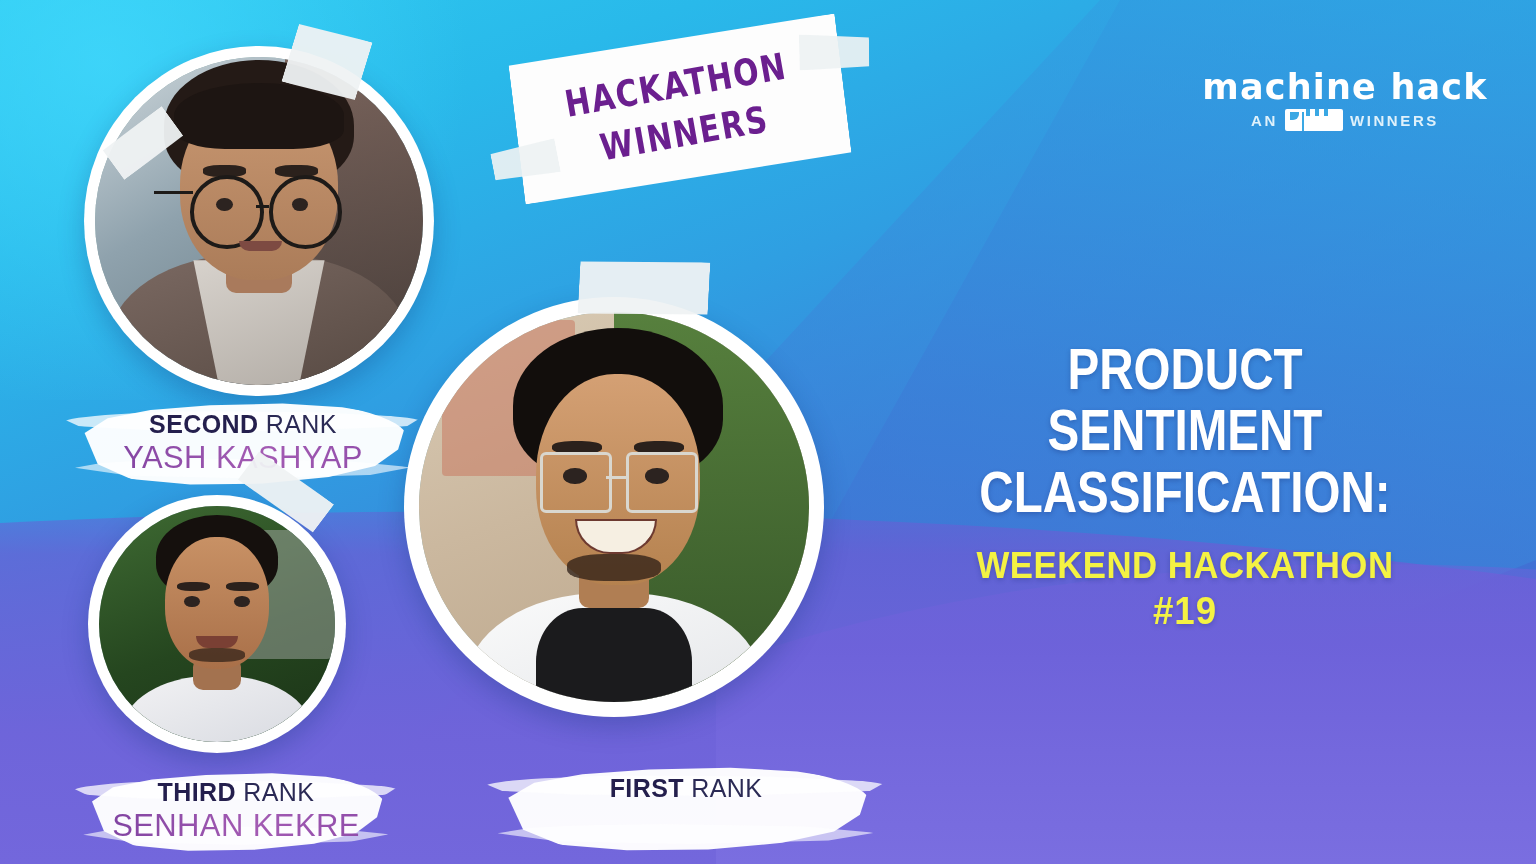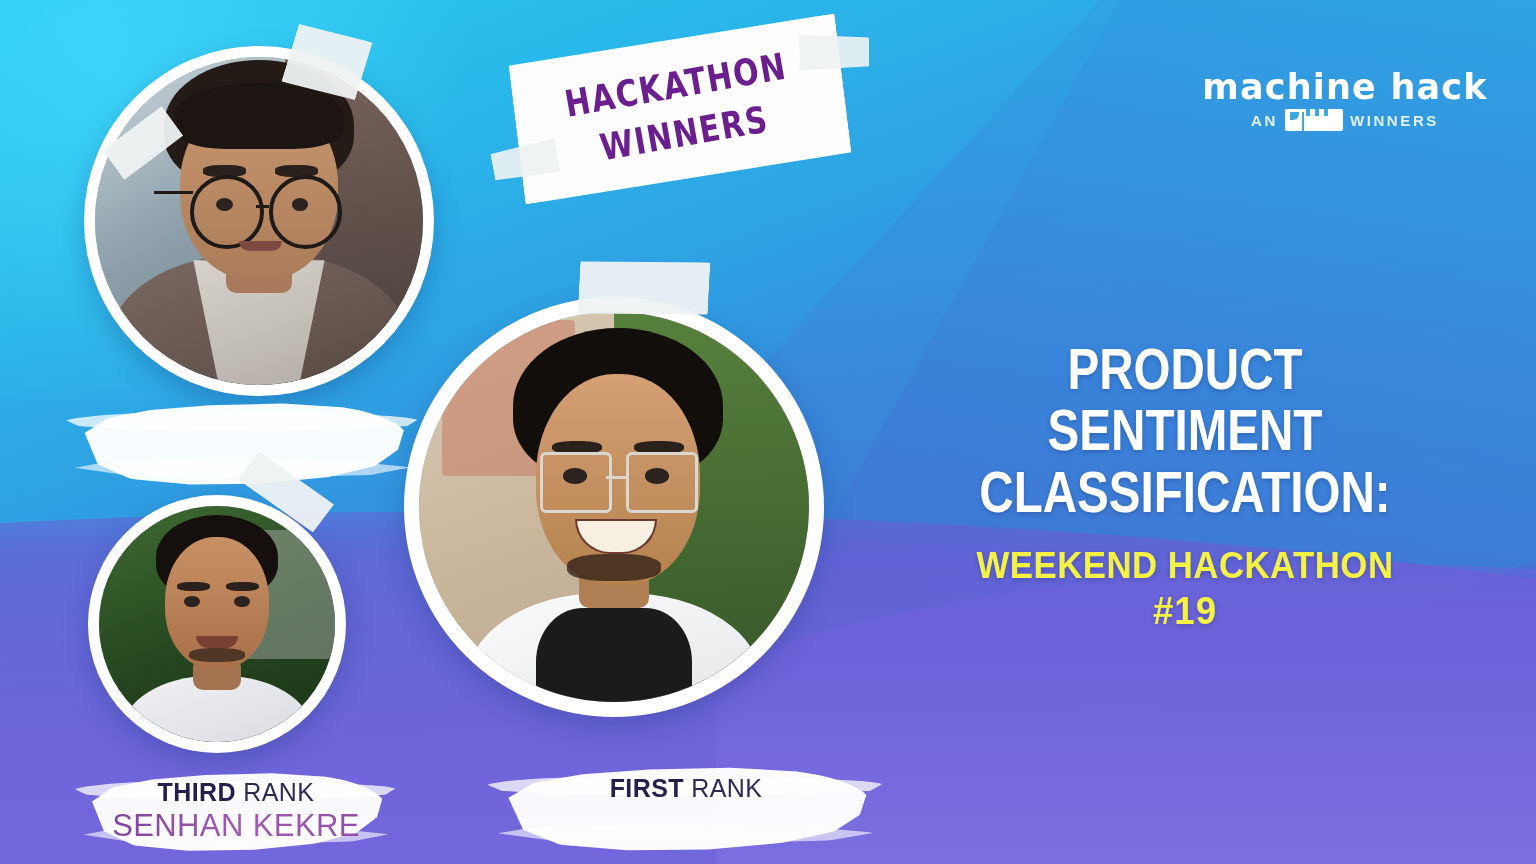--- a/index.html
+++ b/index.html
@@ -308,20 +308,27 @@
         <div class="f-mouth" style="left:40%;top:53%;width:20%;height:8%;background:#f6efe2;border:2px solid #6d3a30;"></div>
         <div class="f-hair" style="left:38%;top:62%;width:24%;height:7%;background:#2b1c14;border-radius:40%;opacity:.75;"></div>
       </div>
     </div>
   </div>
 
   <div class="brush" id="label-second">
     <div class="stroke s1"></div>
     <div class="stroke s2"></div>
     <div class="stroke s3"></div>
+    <div class="txt">
+      <div class="l-rank">
+        <b>SECOND</b>
+        <span>RANK</span>
+      </div>
+      <div class="l-name">YASH KASHYAP</div>
+    </div>
   </div>
 
   <div class="brush" id="label-third">
     <div class="stroke s1"></div>
     <div class="stroke s2"></div>
     <div class="stroke s3"></div>
     <div class="txt">
       <div class="l-rank">
         <b>THIRD</b>
         <span>RANK</span>

